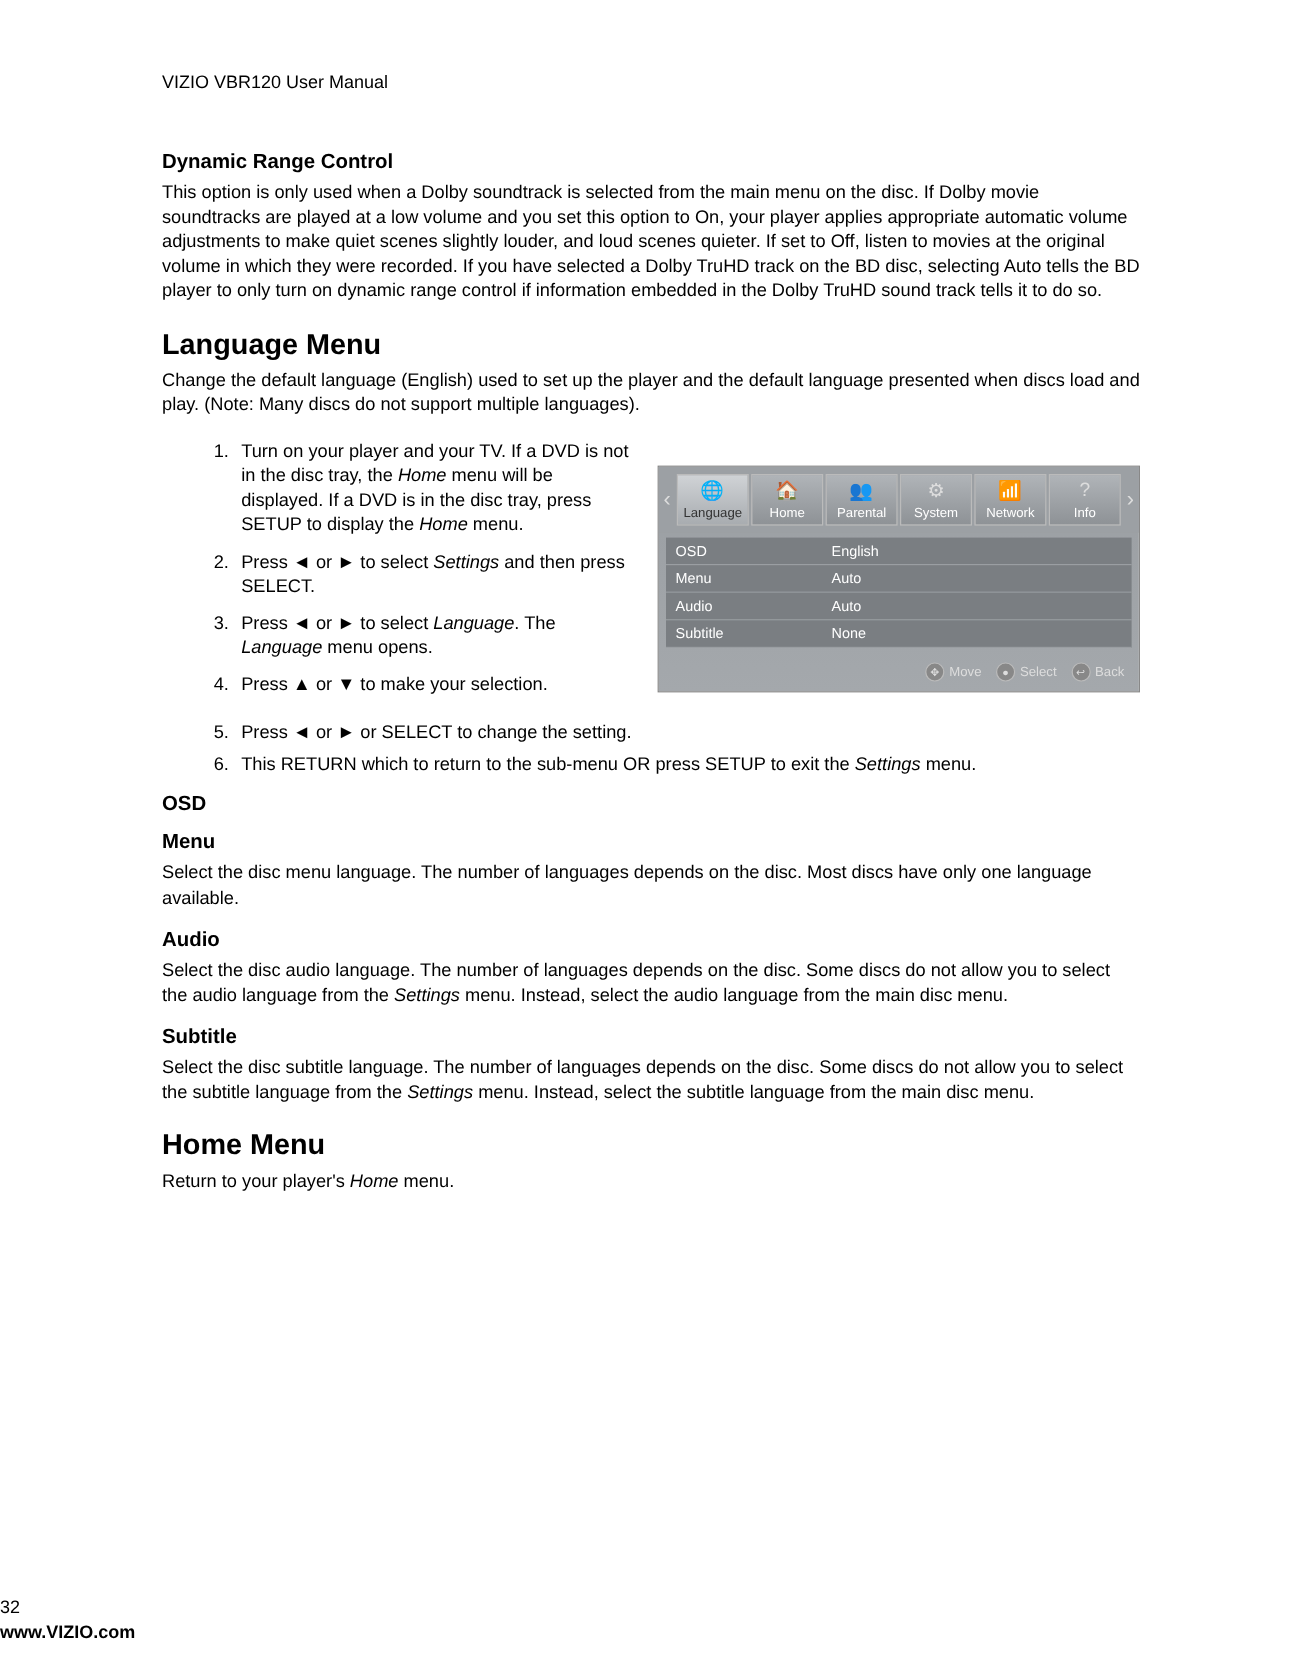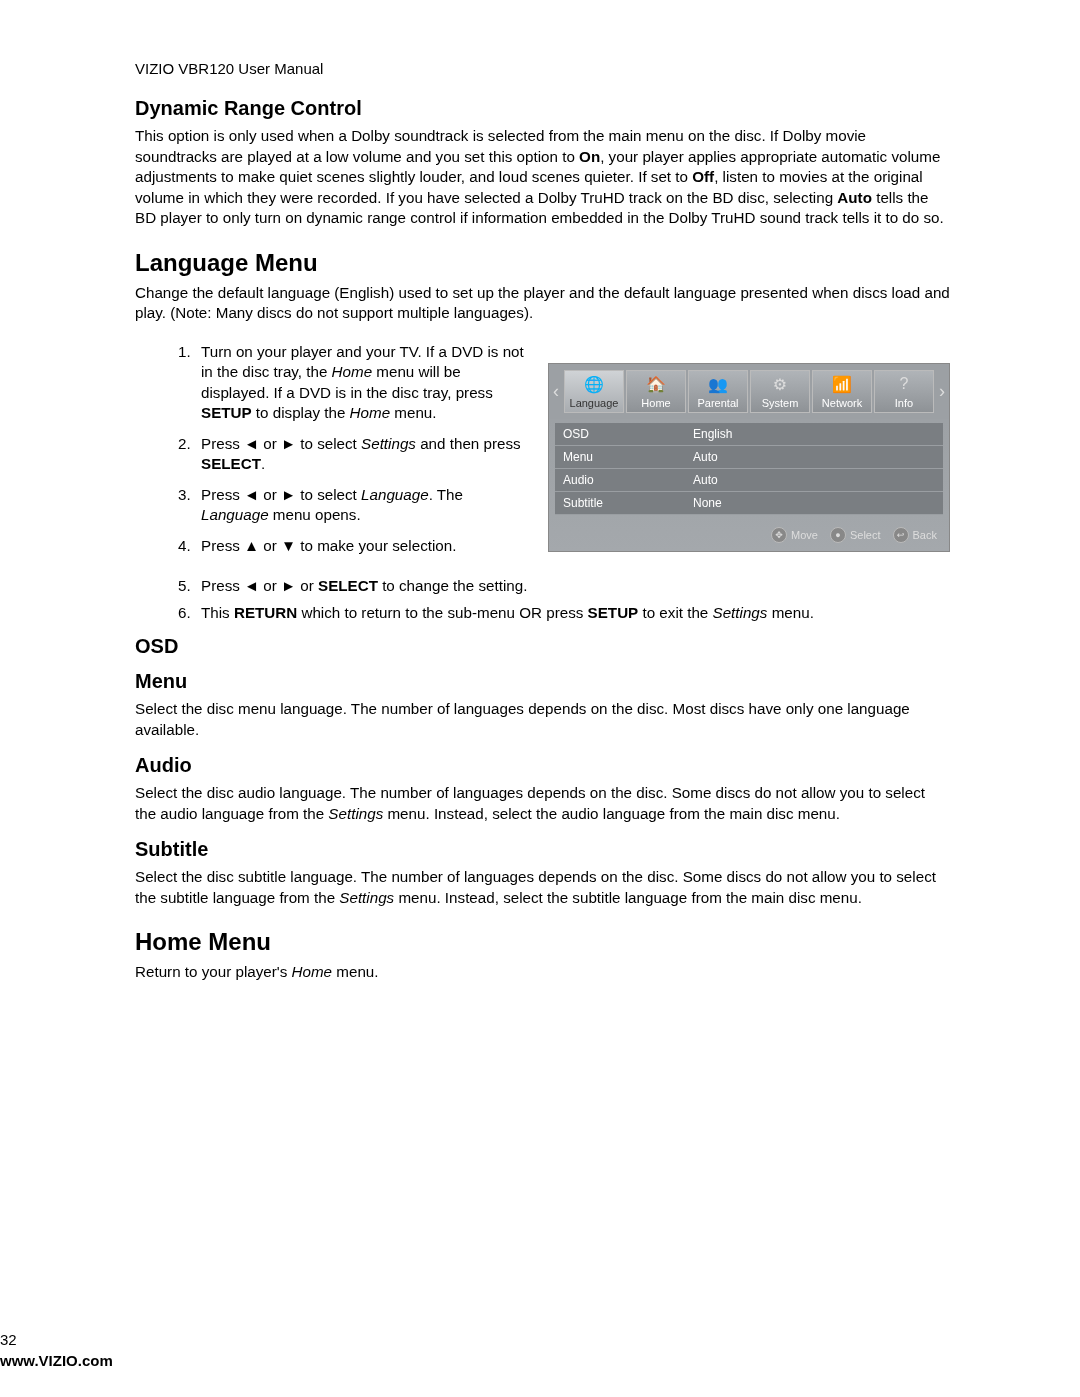--- a/index.html
+++ b/index.html
@@ -11,24 +11,24 @@
     width: 1080px;
     height: 1397px;
     position: relative;
   }
   .page {
     padding: 60px 130px 40px 135px;
     box-sizing: border-box;
   }
   .doc-header {
     font-size: 15px;
-    margin-bottom: 20px;
+    margin-bottom: 48px;
   }
   .sub-heading {
-    font-size: 20px;
+    font-size: 17px;
     font-weight: bold;
     margin: 12px 0 6px 0;
   }
   .body-text {
     font-size: 15.2px;
     line-height: 1.35;
     margin: 0 0 14px 0;
   }
   .section-heading {
     font-size: 24px;
@@ -55,21 +55,21 @@
     margin: 0 0 10px 0;
     padding-left: 60px;
     font-size: 15.2px;
     line-height: 1.35;
   }
   ol.steps-cont li {
     margin-bottom: 6px;
     padding-left: 6px;
   }
   .italic { font-style: italic; }
-  .bold { font-weight: bold; }
+  .bold { font-weight: normal; }
 
   
   .ui-mock {
     width: 400px;
     background: linear-gradient(#9a9ea2,#a4a8ac);
     border: 1px solid #888;
     flex-shrink: 0;
     margin-top: 2px;
     font-size: 12px;
     color: #fff;

